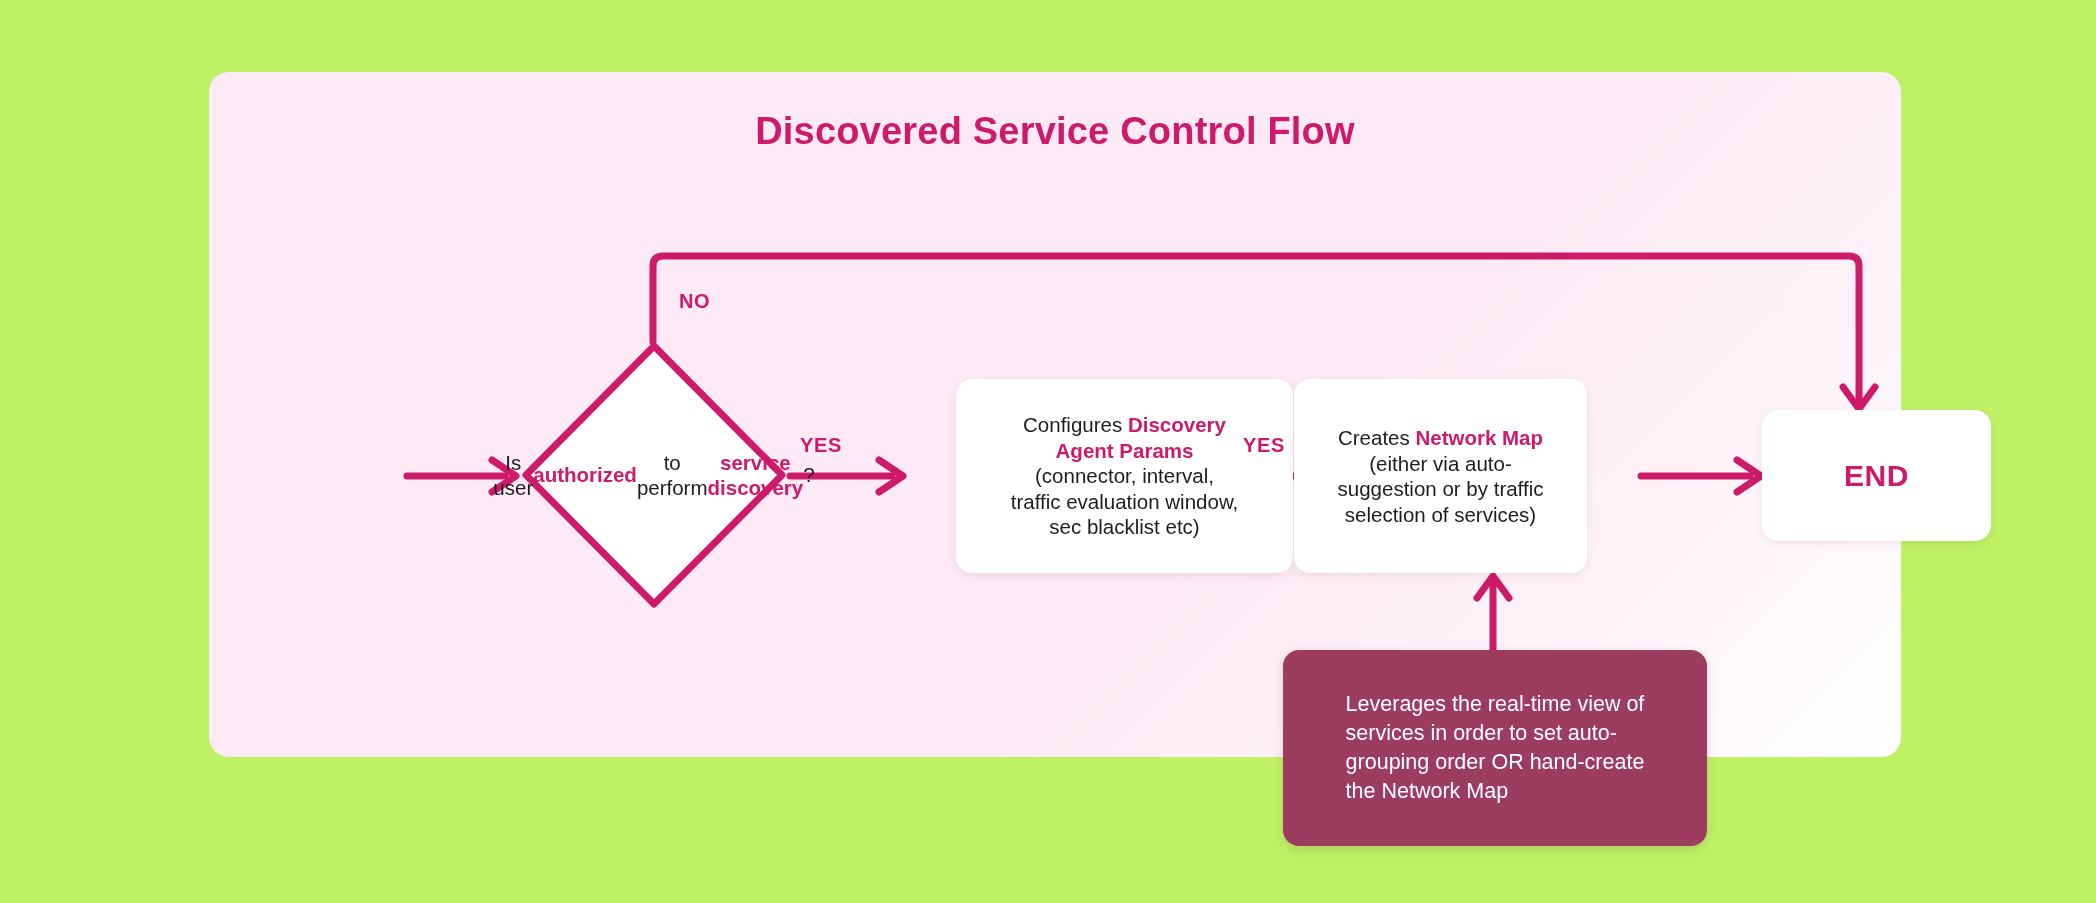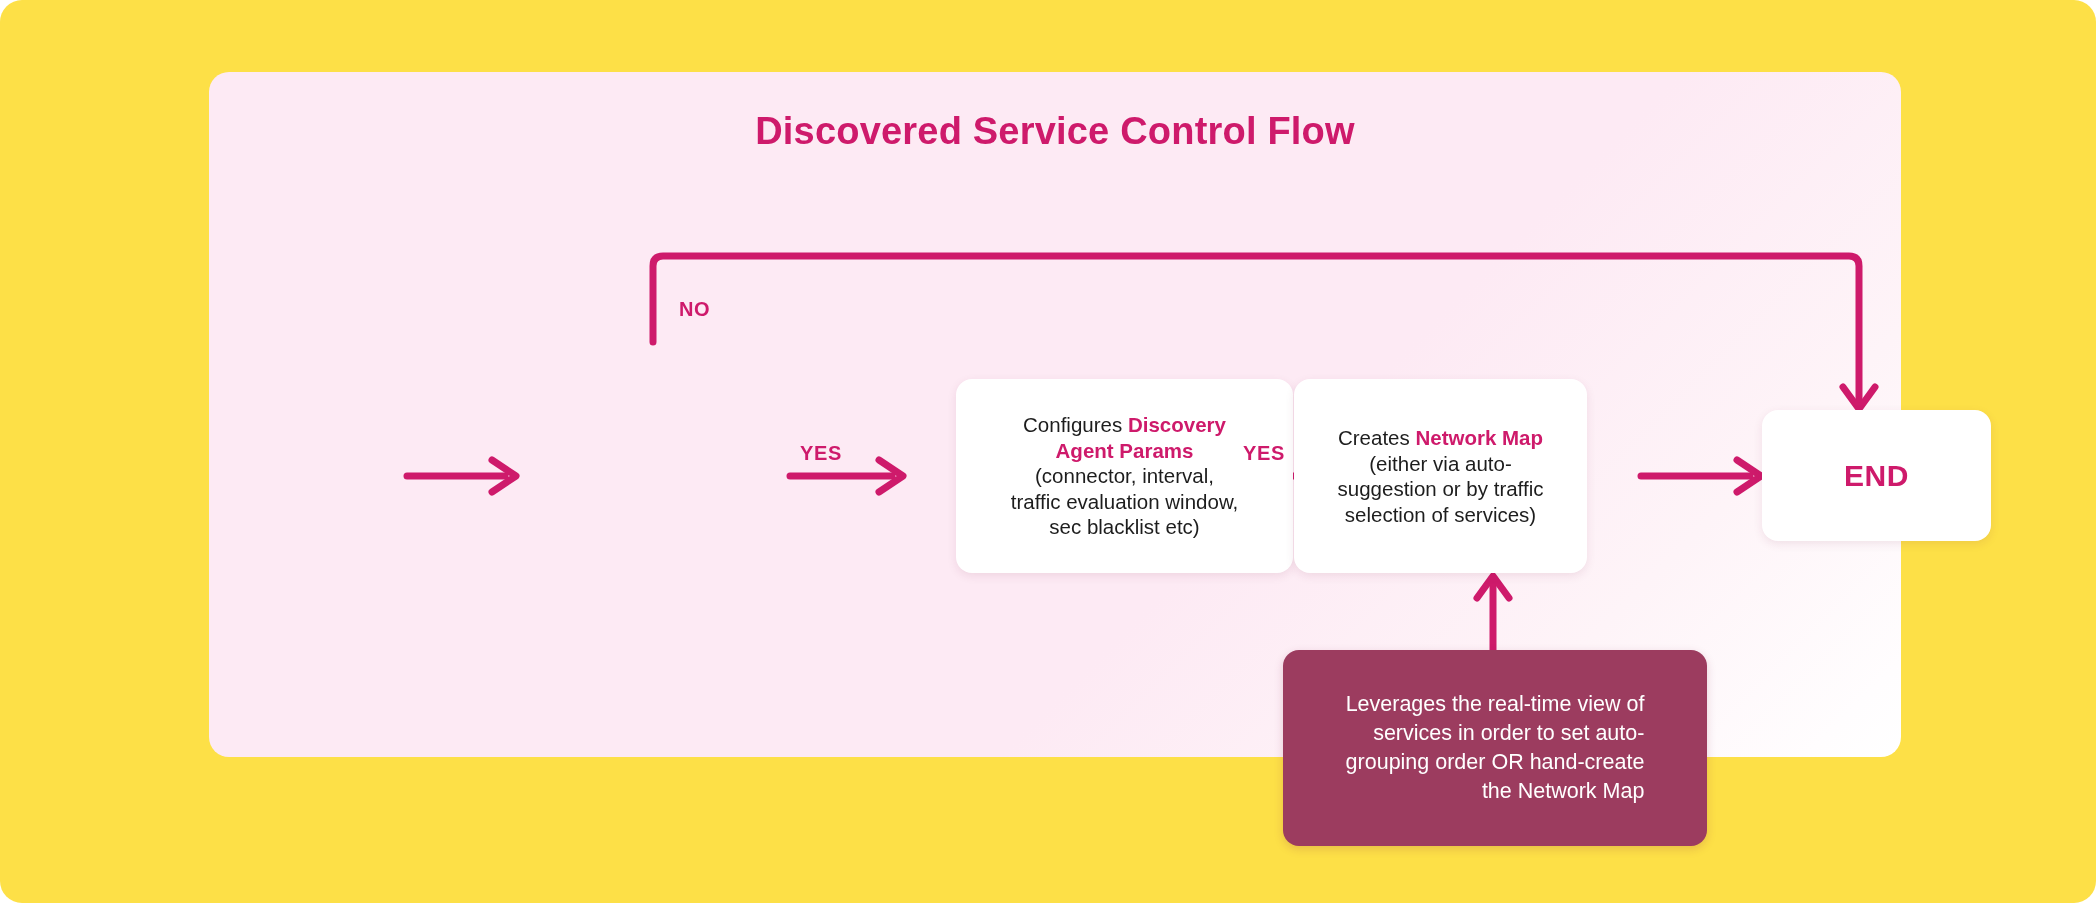--- a/index.html
+++ b/index.html
@@ -10,22 +10,21 @@
   body {
     width: 2096px;
     height: 903px;
     font-family: "Liberation Sans", sans-serif;
     overflow: hidden;
   }
   #canvas {
     position: relative;
     width: 2096px;
     height: 903px;
-    background: #fde047;
-    border-radius: 22px;
+    background: #bef264;
   }
   
   #panel {
     position: absolute;
     left: 209px;
     top: 72px;
     width: 1692px;
     height: 685px;
     border-radius: 20px;
     background: linear-gradient(135deg, #fdeaf4 0%, #fdeaf4 62%, #fef4f8 82%, #fffdfe 96%, #ffffff 100%);
@@ -108,21 +107,21 @@
     left: 1283px;
     top: 650px;
     width: 424px;
     height: 196px;
     border-radius: 16px;
     background: #9c3c5f;
     box-shadow: 0 3px 10px rgba(120, 30, 70, 0.18);
     display: flex;
     align-items: center;
     justify-content: center;
-    text-align: right;
+    text-align: left;
     box-sizing: border-box;
   }
   #node-callout .txt {
     color: #ffffff;
     font-size: 21.5px;
     line-height: 29px;
     padding: 0 18px;
   }
 
   
@@ -138,21 +137,20 @@
     letter-spacing: 0.2px;
   }
 
   
   .edge-label {
     position: absolute;
     font-size: 20px;
     font-weight: bold;
     color: #ce1a6b;
     letter-spacing: 0.6px;
-    margin-top: 8px;
   }
   #label-no   { left: 679px;  top: 290px; }
   #label-yes-1{ left: 800px;  top: 434px; }
   #label-yes-2{ left: 1243px; top: 434px; }
 </style>
 </head>
 <body>
 
 <div id="canvas">
 
@@ -187,20 +185,35 @@
 
     <g>
       <line x1="1493" y1="650" x2="1493" y2="585" stroke="#ce1a6b" stroke-width="7" stroke-linecap="round"></line>
       <polyline points="1477,598 1493,576 1509,598" fill="none" stroke="#ce1a6b" stroke-width="7" stroke-linecap="round" stroke-linejoin="round"></polyline>
     </g>
   </svg>
 
   <div id="title">Discovered Service Control Flow</div>
 
 
+  <div id="node-decision">
+    <svg class="diamond-shape" viewBox="0 0 272 274" width="272" height="274" xmlns="http://www.w3.org/2000/svg">
+      <path d="M 136 8 L 264 137 L 136 266 L 8 137 Z" fill="#ffffff" stroke="#ce1a6b" stroke-width="7" stroke-linejoin="round"></path>
+    </svg>
+    <div class="txt">
+        <span>Is user</span>
+        <br>
+        <span class="hl">authorized</span>
+        <br>
+        <span>to perform</span>
+        <br>
+        <span class="hl">service discovery</span>
+        <span>?</span>
+      </div>
+  </div>
 
   <div class="node" id="node-configure">
     <div class="txt"><span>Configures </span><span class="hl">Discovery</span><br><span class="hl">Agent Params</span><br><span>(connector, interval,</span><br><span>traffic evaluation window,</span><br><span>sec blacklist etc)</span></div>
   </div>
 
   <div class="node" id="node-networkmap">
     <div class="txt"><span>Creates </span><span class="hl">Network Map</span><br><span>(either via auto-</span><br><span>suggestion or by traffic</span><br><span>selection of services)</span></div>
   </div>
 
   <div class="node" id="node-end">

